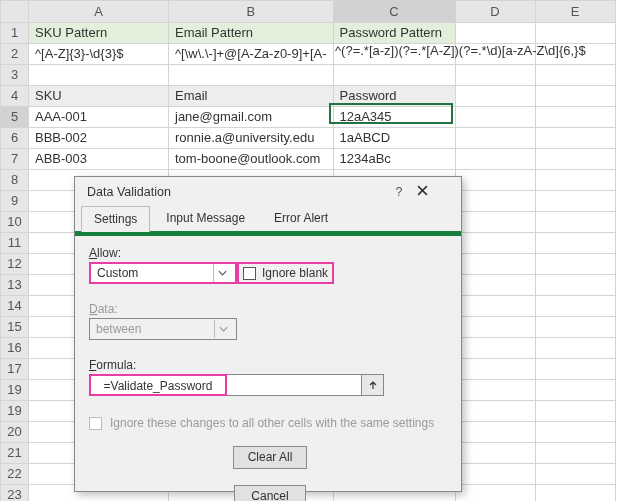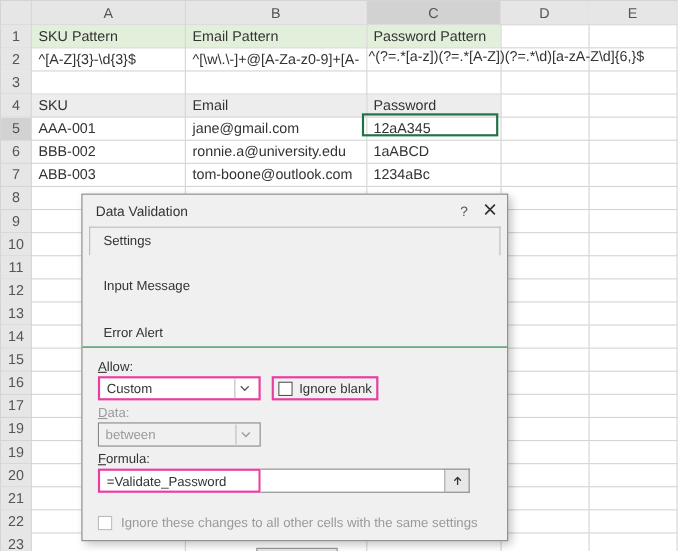--- a/index.html
+++ b/index.html
@@ -52,48 +52,48 @@
   .dialog {
     position: absolute;
     left: 74px; top: 176px;
     width: 388px; height: 316px;
     background: #f0f0f0;
     border: 1px solid #888;
     box-shadow: 3px 3px 8px rgba(0,0,0,.25);
     font-size: 12px;
     color: #333;
   }
-  .dlg-title { padding: 8px 3px 6px 12px; font-size: 12.5px; font-weight: normal; display:flex; align-items:center; }
+  .dlg-title { padding: 8px 26px 6px 12px; font-size: 12.5px; font-weight: normal; display:flex; align-items:center; }
   .dlg-title-text { flex:1; }
   .dlg-help { width:20px; text-align:center; color:#555; }
   .dlg-close { width:26px; text-align:center; }
   .dlg-close svg { width:11px; height:11px; }
-  .tabs { display:flex; padding: 0 6px; border-bottom:1px solid #15803d; gap:16px;flex-direction:column; }
+  .tabs { display:flex; padding: 0 6px; border-bottom:5px solid #15803d; gap:3px; }
   .tab { padding: 5px 12px 6px 12px; font-size:12px; color:#333; border:1px solid transparent; border-bottom:none; cursor:pointer; }
   .tab.active { background:#f0f0f0; border-color:#bbb; position:relative; top:1px; }
   .group { margin: 10px 14px 0 14px; }
   .group-title { font-size:12px; color:#333; margin-bottom:6px; }
   .lbl { font-size:12px; margin-bottom:2px; }
   .lbl .u { text-decoration: underline; }
   .dim { color:#9a9a9a; }
-  .row { display:flex; align-items:center; gap:10px; margin-bottom:4px; }
+  .row { display:flex; align-items:center; margin-bottom:18px; }
   .select {
     display:flex; align-items:center; justify-content:space-between;
     width:148px; height:22px;
     background:#fff; border:1px solid #888;
     padding:0 4px 0 6px;
   }
   .select.dim { color:#9a9a9a; background:#f0f0f0; }
   .select .chev { width:18px; height:18px; display:flex; align-items:center; justify-content:center; border-left:1px solid #bbb; }
   .select .chev svg { width:9px; height:6px; }
   .hi-pink { border:2px solid #e83ea3 !important; }
   .chk { display:flex; align-items:center; gap:6px; padding:2px 4px; }
   .chk-box { width:13px; height:13px; border:1px solid #555; background:#fff; }
   .chk-box.dim { border-color:#bbb; }
-  .formula-row { display:flex; align-items:center; width: 338px; }
+  .formula-row { display:flex; align-items:center; width: 295px; text-align: center; }
   .formula-input {
     flex:1; height:22px; background:#fff; border:1px solid #888;
     padding:0 6px; font-size:12px; line-height:20px;
   }
   .pick-btn {
     width:22px; height:22px; border:1px solid #888; border-left:none;
     background:#e8e8e8; display:flex; align-items:center; justify-content:center;
   }
   .pick-btn svg { width:10px; height:10px; }
   .apply-row { display:flex; align-items:center; gap:8px; margin: 20px 14px 0 14px; color:#9a9a9a; }

